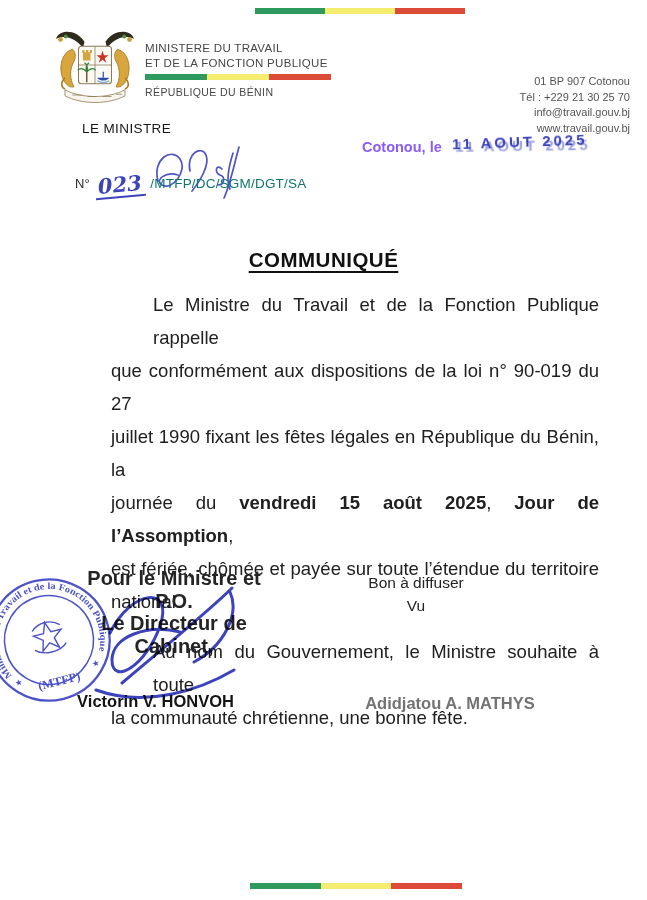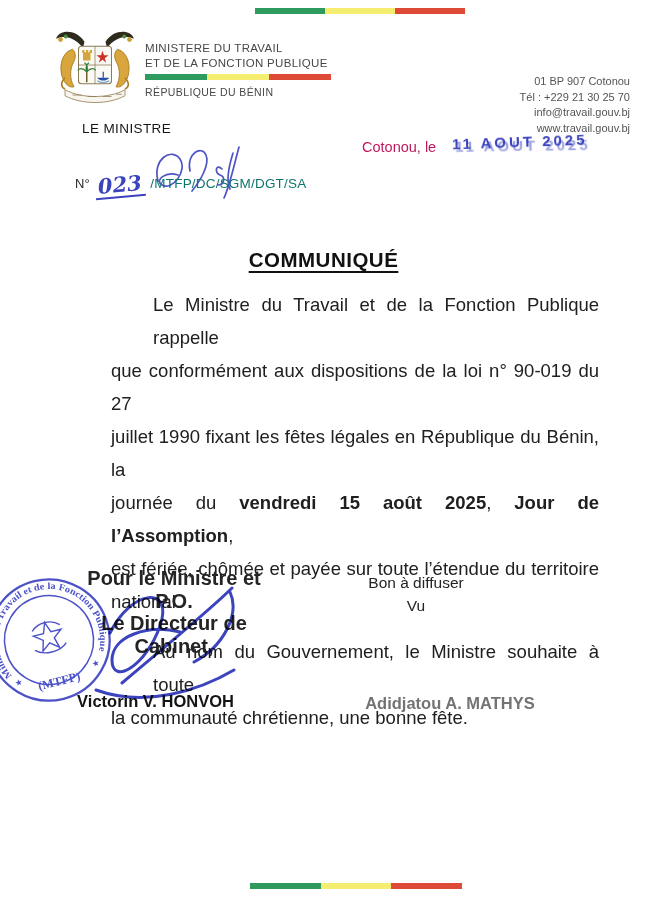--- a/index.html
+++ b/index.html
@@ -31,21 +31,21 @@
     font-weight:normal;letter-spacing:.4px;color:#161616;}
   .paraphe{position:absolute;left:138px;top:141px;width:115px;height:58px;}
   .ink-stroke{stroke:var(--ink-blue);fill:none;stroke-linecap:round;stroke-linejoin:round;}
   .ref-line{position:absolute;left:75px;top:174px;white-space:nowrap;}
   .ref-prefix{font-size:13px;color:#2a2a2a;}
   .ref-number{display:inline-block;font-family:"DejaVu Serif", serif;
     font-size:21px;font-weight:bold;font-style:italic;color:var(--ink-blue);
     transform:rotate(-5deg);border-bottom:2.5px solid var(--ink-blue);
     padding:0 3px 1px 3px;margin:0 1px;line-height:1;vertical-align:-4px;}
   .ref-suffix{font-size:13.5px;color:#0f766e;letter-spacing:.2px;}
-  .place-date{position:absolute;left:362px;top:139px;font-size:14.5px;font-weight:normal;color:#be185d;}
+  .place-date{position:absolute;left:362px;top:139px;font-size:14.5px;font-weight:bold;color:#8b5cf6;}
   .date-stamp{position:absolute;left:452px;top:133px;color:var(--ink-blue);
     font-weight:bold;font-size:15px;letter-spacing:3px;white-space:nowrap;
     transform:rotate(-2deg);filter:blur(.2px);}
   .date-stamp .ghost{position:absolute;left:3px;top:4px;opacity:.5;transform:rotate(1.2deg);filter:blur(.3px);}
   
   .doc-title{position:absolute;left:0;top:248px;width:100%;text-align:center;
     font-size:20.5px;font-weight:bold;letter-spacing:.5px;color:#111;
     text-decoration:underline;text-decoration-thickness:2px;text-underline-offset:4px;}
   
   .body-text{position:absolute;left:80px;top:288px;width:488px;

